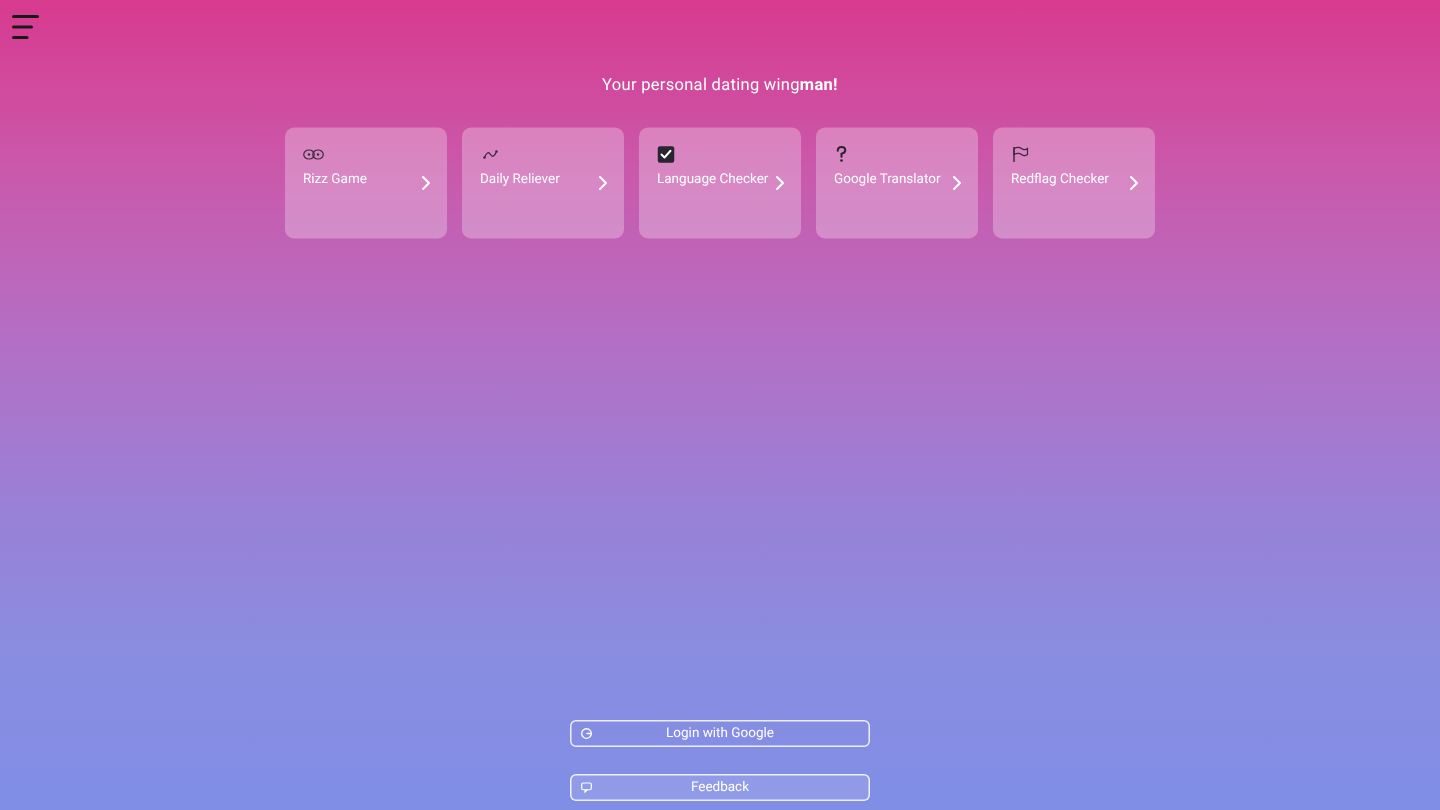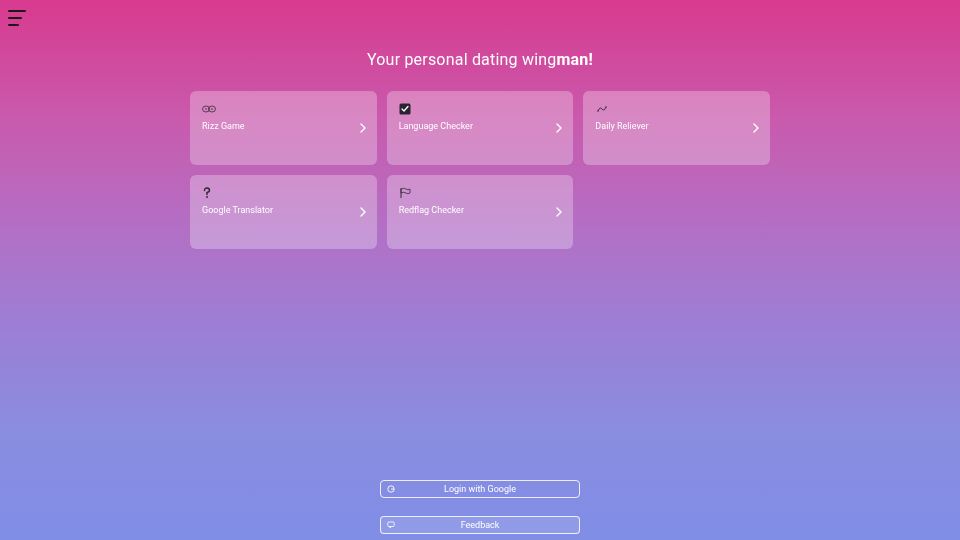--- a/index.html
+++ b/index.html
@@ -26,32 +26,32 @@
     background: #1a1a1a;
     border-radius: 1px;
   }
   .menu-btn span:nth-child(1){ width: 100%; }
   .menu-btn span:nth-child(2){ width: 80%; }
   .menu-btn span:nth-child(3){ width: 60%; }
 
   .tagline {
     text-align: center;
     color: #fff;
-    font-size: 16px;
+    font-size: 11px;
     font-weight: 400;
     padding-top: 50px;
     letter-spacing: 0.2px;
   }
   .tagline .bold { font-weight: 700; }
 
   .grid {
     width: 580px;
     margin: 22px auto 0 auto;
     display: grid;
-    grid-template-columns: repeat(3, 1fr);
+    grid-template-columns: repeat(5, 1fr);
     gap: 10px;
   }
   .card {
     background: rgba(255,255,255,0.28);
     border-radius: 6px;
     height: 74px;
     padding: 12px 10px 10px 12px;
     position: relative;
     cursor: pointer;
     display: flex;
@@ -140,42 +140,42 @@
     <div class="label">Rizz Game</div>
     <div class="chev">
       <svg width="8" height="10" viewBox="0 0 8 10">
           <path d="M2 1 L6 5 L2 9" fill="none" stroke="#fff" stroke-width="1.4" stroke-linecap="round" stroke-linejoin="round"></path>
         </svg>
     </div>
   </div>
 
   <div class="card">
     <div class="icon">
-      <svg width="12" height="12" viewBox="0 0 12 12">
-          <rect x="0.5" y="0.5" width="11" height="11" rx="1.5" fill="#2a2430"></rect>
-          <path d="M3 6 L5 8 L9 3.5" fill="none" stroke="#fff" stroke-width="1.3" stroke-linecap="round" stroke-linejoin="round"></path>
-        </svg>
-    </div>
-    <div class="label">Language Checker</div>
-    <div class="chev">
-      <svg width="8" height="10" viewBox="0 0 8 10">
-          <path d="M2 1 L6 5 L2 9" fill="none" stroke="#fff" stroke-width="1.4" stroke-linecap="round" stroke-linejoin="round"></path>
-        </svg>
-    </div>
-  </div>
-
-  <div class="card">
-    <div class="icon">
       <svg width="14" height="10" viewBox="0 0 14 10">
           <path d="M3 7 Q5 2 7 5 Q9 8 11 3" fill="none" stroke="#3a2a3a" stroke-width="0.9"></path>
           <circle cx="3" cy="7" r="0.8" fill="#3a2a3a"></circle>
           <circle cx="11" cy="3" r="0.8" fill="#3a2a3a"></circle>
         </svg>
     </div>
     <div class="label">Daily Reliever</div>
+    <div class="chev">
+      <svg width="8" height="10" viewBox="0 0 8 10">
+          <path d="M2 1 L6 5 L2 9" fill="none" stroke="#fff" stroke-width="1.4" stroke-linecap="round" stroke-linejoin="round"></path>
+        </svg>
+    </div>
+  </div>
+
+  <div class="card">
+    <div class="icon">
+      <svg width="12" height="12" viewBox="0 0 12 12">
+          <rect x="0.5" y="0.5" width="11" height="11" rx="1.5" fill="#2a2430"></rect>
+          <path d="M3 6 L5 8 L9 3.5" fill="none" stroke="#fff" stroke-width="1.3" stroke-linecap="round" stroke-linejoin="round"></path>
+        </svg>
+    </div>
+    <div class="label">Language Checker</div>
     <div class="chev">
       <svg width="8" height="10" viewBox="0 0 8 10">
           <path d="M2 1 L6 5 L2 9" fill="none" stroke="#fff" stroke-width="1.4" stroke-linecap="round" stroke-linejoin="round"></path>
         </svg>
     </div>
   </div>
 
   <div class="card">
     <div class="icon">
       <svg width="10" height="12" viewBox="0 0 10 12">

